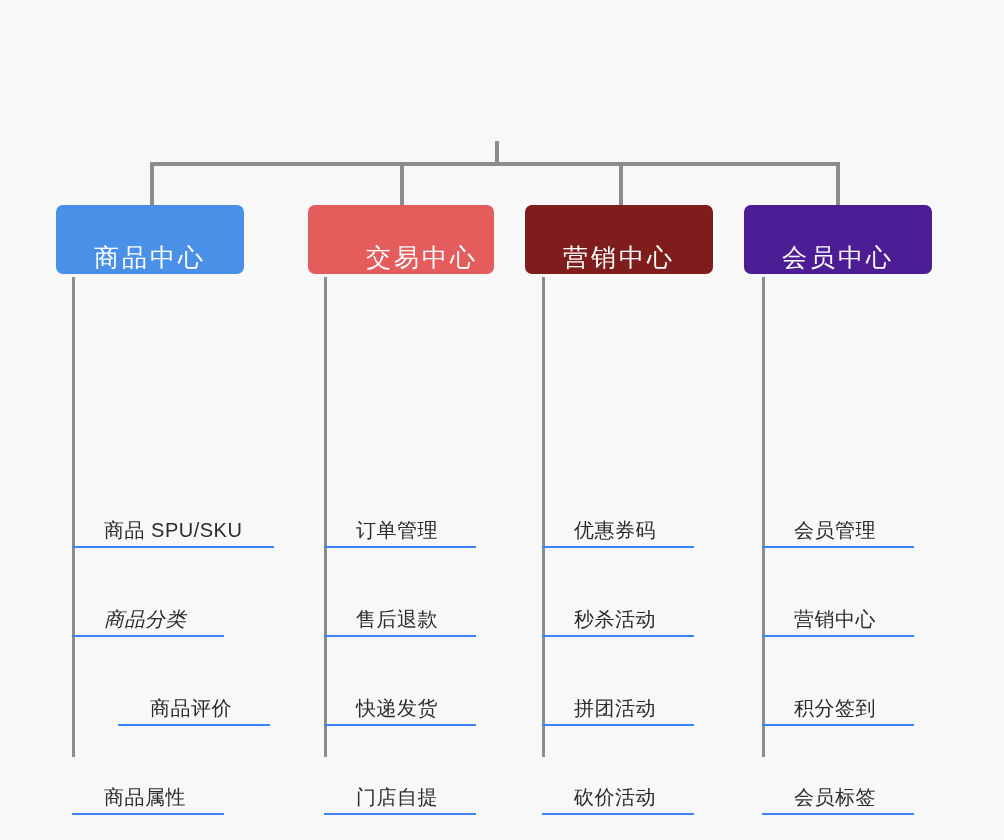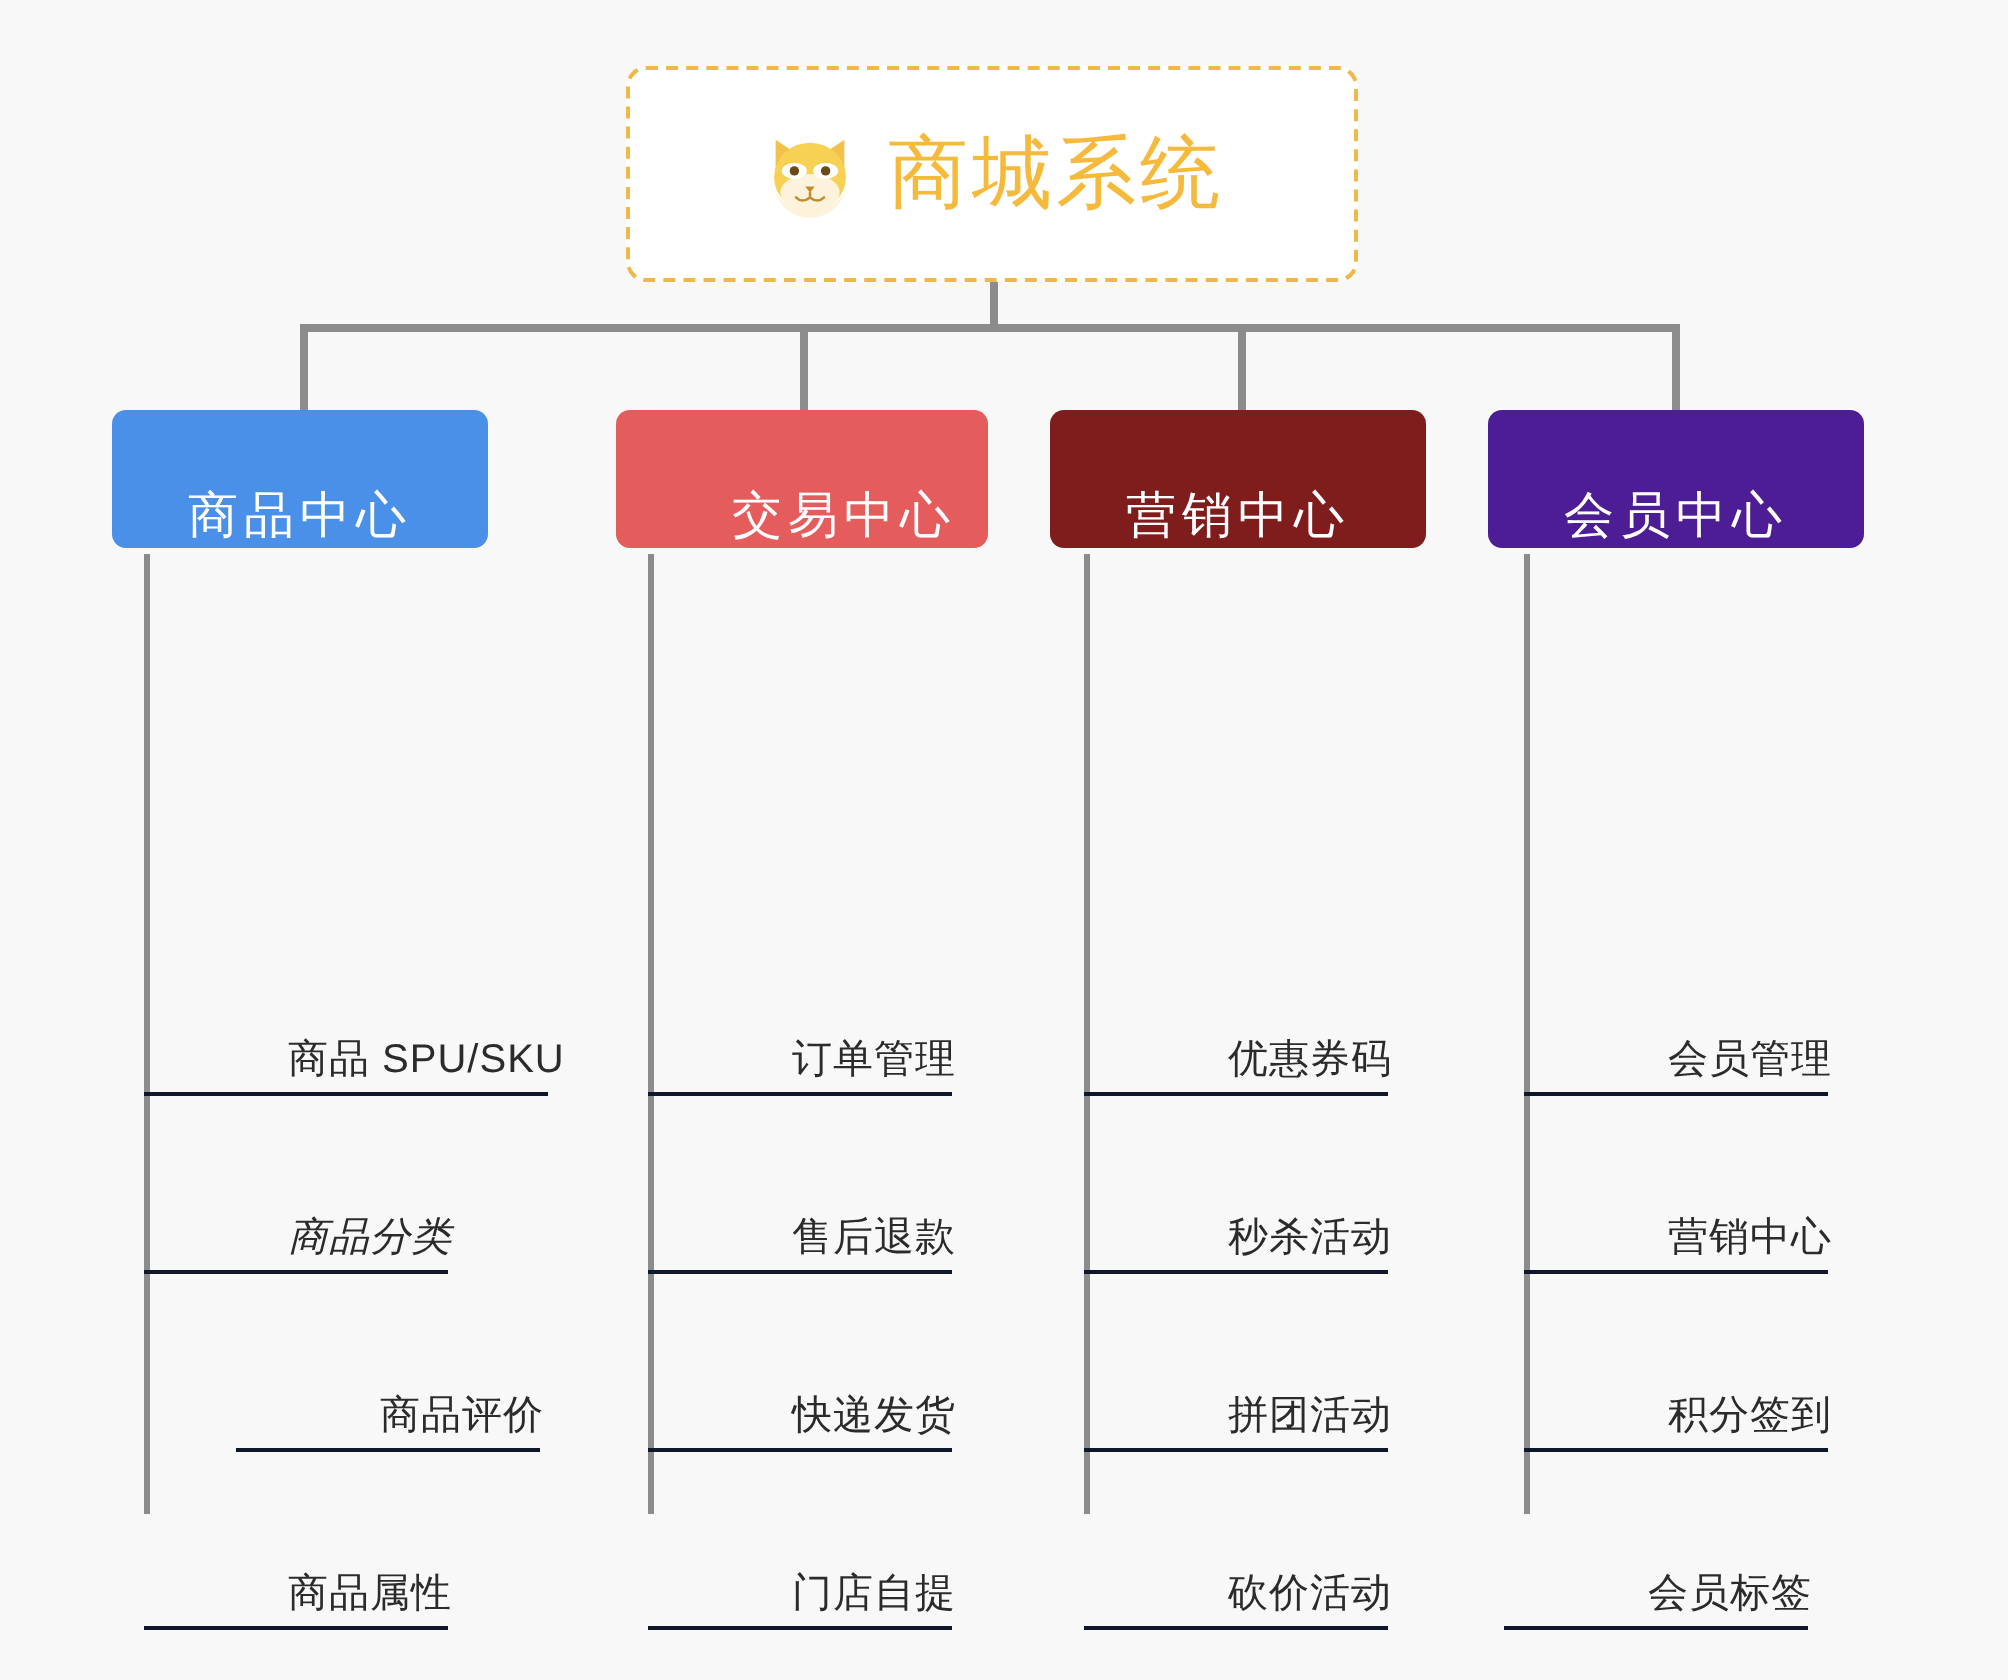--- a/index.html
+++ b/index.html
@@ -82,63 +82,38 @@
   .spine {
     position: absolute;
     width: 3px;
     background: #8c8c8c;
   }
   .leaf {
     position: absolute;
     display: flex;
     align-items: flex-end;
     box-sizing: border-box;
-    border-bottom: 2px solid #0f172a;
+    border-bottom: 2px solid #3b82f6;
     height: 69px;
-    padding-left: 40px;
   }
   .leaf-label {
     font-size: 20px;
     color: #2b2b2b;
     line-height: 1;
     white-space: nowrap;
     padding-bottom: 6px;
     padding-left: 32px;
     letter-spacing: 0.5px;
   }
 </style>
 </head>
 <body>
 
 <div id="chart-root">
 
-  <div class="root-node">
-    <span class="root-icon">
-      <svg viewBox="0 0 64 64" width="50" height="50" aria-hidden="true">
-
-        <path d="M10 10 L10 30 L22 18 Z" fill="#f2c14b"></path>
-        <path d="M54 10 L54 30 L42 18 Z" fill="#f2c14b"></path>
-
-        <ellipse cx="32" cy="34" rx="23" ry="22" fill="#f7d154"></ellipse>
-
-        <path d="M9 38 a23 22 0 0 0 46 0 a23 18 0 0 1 -46 0 Z" fill="#fdf3dc"></path>
-        <ellipse cx="32" cy="44" rx="19" ry="12" fill="#fdf3dc"></ellipse>
-
-        <ellipse cx="22" cy="30" rx="8" ry="5" fill="#ffffff"></ellipse>
-        <ellipse cx="42" cy="30" rx="8" ry="5" fill="#ffffff"></ellipse>
-        <ellipse cx="22" cy="30" rx="3" ry="3" fill="#6b4a15"></ellipse>
-        <ellipse cx="42" cy="30" rx="3" ry="3" fill="#6b4a15"></ellipse>
-
-        <path d="M29 40 L35 40 L32 44 Z" fill="#c58b2a"></path>
-
-        <path d="M32 44 L32 47 M32 47 q-5 4 -9 0 M32 47 q5 4 9 0" stroke="#c58b2a" stroke-width="1.6" fill="none" stroke-linecap="round"></path>
-      </svg>
-    </span>
-    <span class="root-title">商城系统</span>
-  </div>
 
   <div class="conn conn-v" style="left:495px; top:141px; width:4px; height:24px;"></div>
   <div class="conn conn-h" style="left:150px; top:162px; width:690px; height:4px;"></div>
   <div class="conn conn-v" style="left:150px; top:162px; width:4px; height:46px;"></div>
   <div class="conn conn-v" style="left:400px; top:162px; width:4px; height:46px;"></div>
   <div class="conn conn-v" style="left:619px; top:162px; width:4px; height:46px;"></div>
   <div class="conn conn-v" style="left:836px; top:162px; width:4px; height:46px;"></div>
 
   <div class="column" style="left:56px;">
     <div class="cat-box" style="width:188px; background:#4a90e8;">
@@ -216,21 +191,21 @@
     <div class="spine" style="left:18px; top:72px; height:480px;"></div>
     <div class="leaf" style="left:18px; top:274px; width:152px;">
       <span class="leaf-label">会员管理</span>
     </div>
     <div class="leaf" style="left:18px; top:363px; width:152px;">
       <span class="leaf-label">营销中心</span>
     </div>
     <div class="leaf" style="left:18px; top:452px; width:152px;">
       <span class="leaf-label">积分签到</span>
     </div>
-    <div class="leaf" style="left:8px; top:541px; width:152px;align-items:flex-end;">
+    <div class="leaf" style="left:18px; top:541px; width:152px;align-items:flex-end;">
       <span class="leaf-label">会员标签</span>
     </div>
     <div class="leaf" style="left:18px; top:630px; width:152px;">
       
     </div>
 
   </div>
 
 </div>
 

